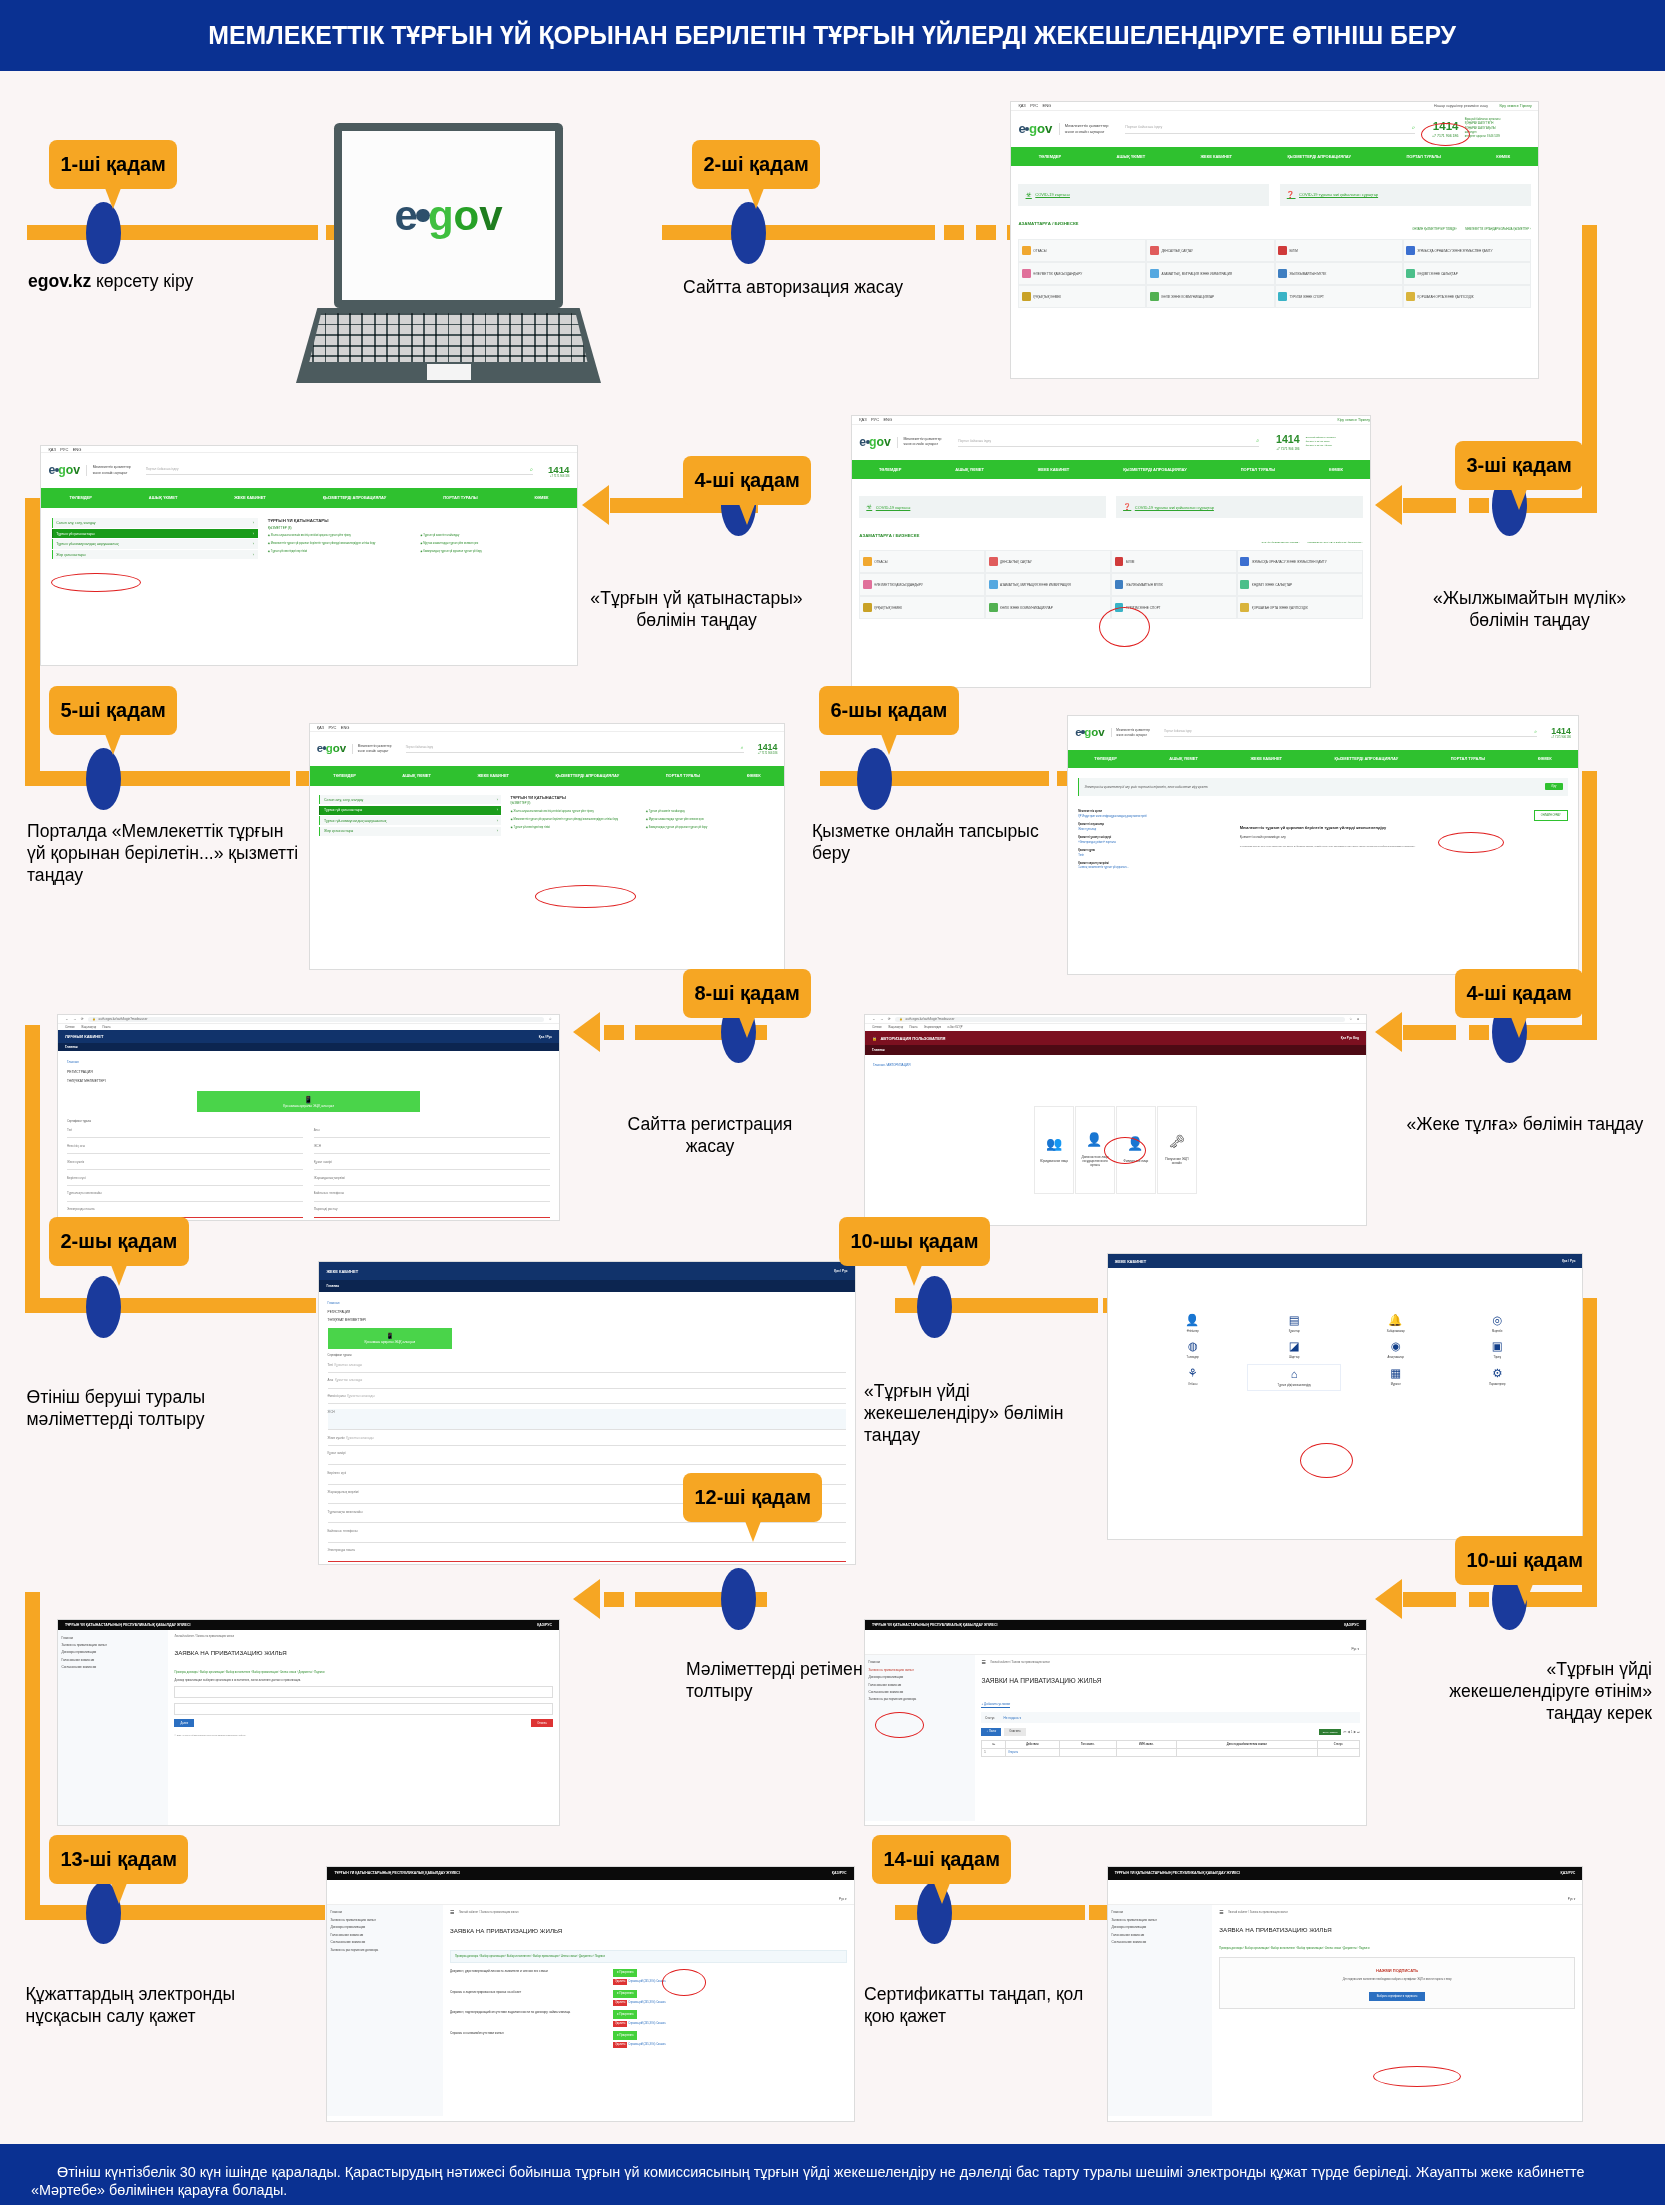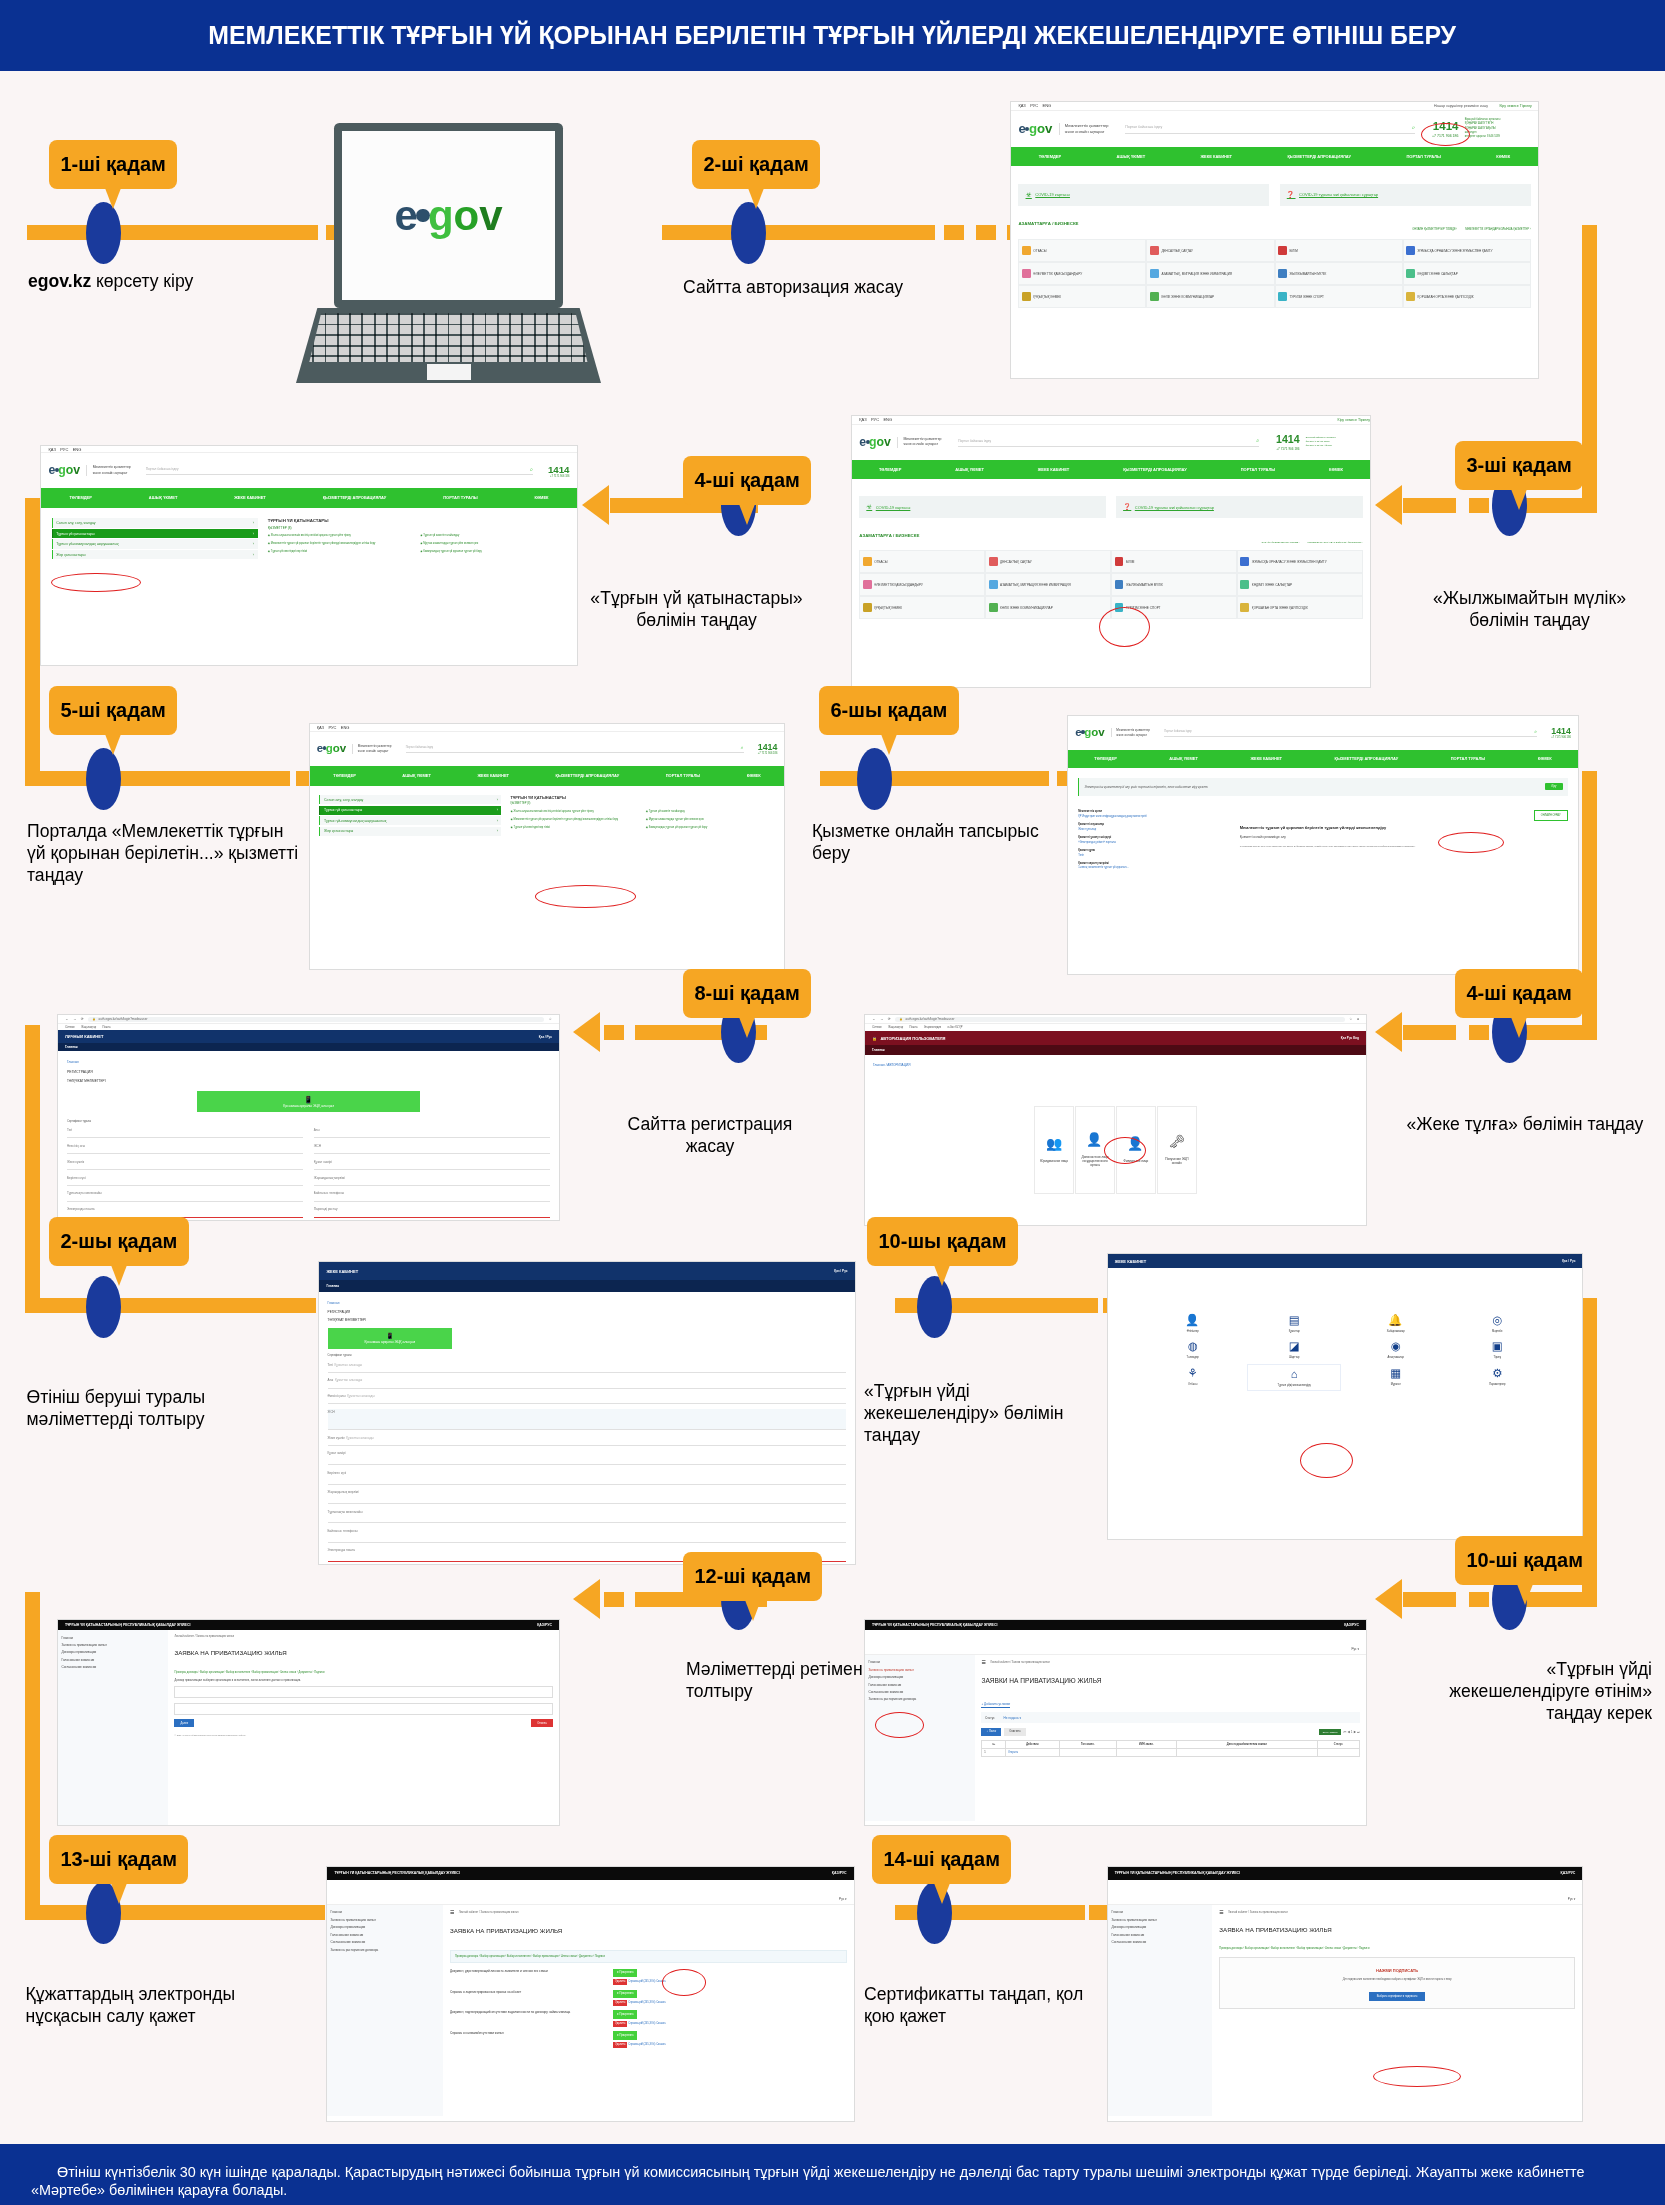--- a/index.html
+++ b/index.html
@@ -918,21 +918,21 @@
     </div>
 
   </div>
 </div>
 
 <div class="hbar" style="left:895px; top:1298px; width:203px;"></div>
 <div class="dash" style="left:1103px; top:1298px;"></div>
 <div class="hbar" style="left:1132px; top:1298px; width:13.2px;"></div>
 <div class="arrow-r" style="left:1145px; top:1286px;"></div>
 
-<div class="badge" style="left:867px; top:1217px;">
+<div class="badge" style="left:839px; top:1217px;">
   <span>10-шы қадам</span>
 </div>
 <div class="node" style="left:917px; top:1276px;"></div>
 <div class="cap" style="left:864px; top:1380px; width:229px;">
   <span>«Тұрғын үйді жекешелендіру» бөлімін таңдау</span>
 </div>
 
 <div class="shot" style="left:1107px; top:1253px; width:476px; height:287px; background:#fff;">
   <div class="navybar" style="height:5%;">
     <span>ЖЕКЕ КАБИНЕТ</span>
@@ -1066,21 +1066,21 @@
         </table>
     </div>
   </div>
   <div class="redoval" style="left:9.7px; top:92px; width:49px; height:25.6px;"></div>
 </div>
 
 <div class="hbar" style="left:635px; top:1592px; width:132px;"></div>
 <div class="dash" style="left:604px; top:1592px;"></div>
 <div class="arrow-l" style="left:573px; top:1579px;"></div>
 
-<div class="badge" style="left:683px; top:1552px;">
+<div class="badge" style="left:683px; top:1473px;">
   <span>12-ші қадам</span>
 </div>
 <div class="node" style="left:721px; top:1568px;"></div>
 <div class="cap" style="left:686px; top:1658px; width:194px;">
   <span>Мәліметтерді ретімен толтыру</span>
 </div>
 
 <div class="shot" style="left:57px; top:1619px; width:503px; height:207px;">
   <div class="blackbar">
     <span>ТҰРҒЫН ҮЙ ҚАТЫНАСТАРЫНЫҢ РЕСПУБЛИКАЛЫҚ ҚАБЫЛДАУ ЖҮЙЕСІ</span>

